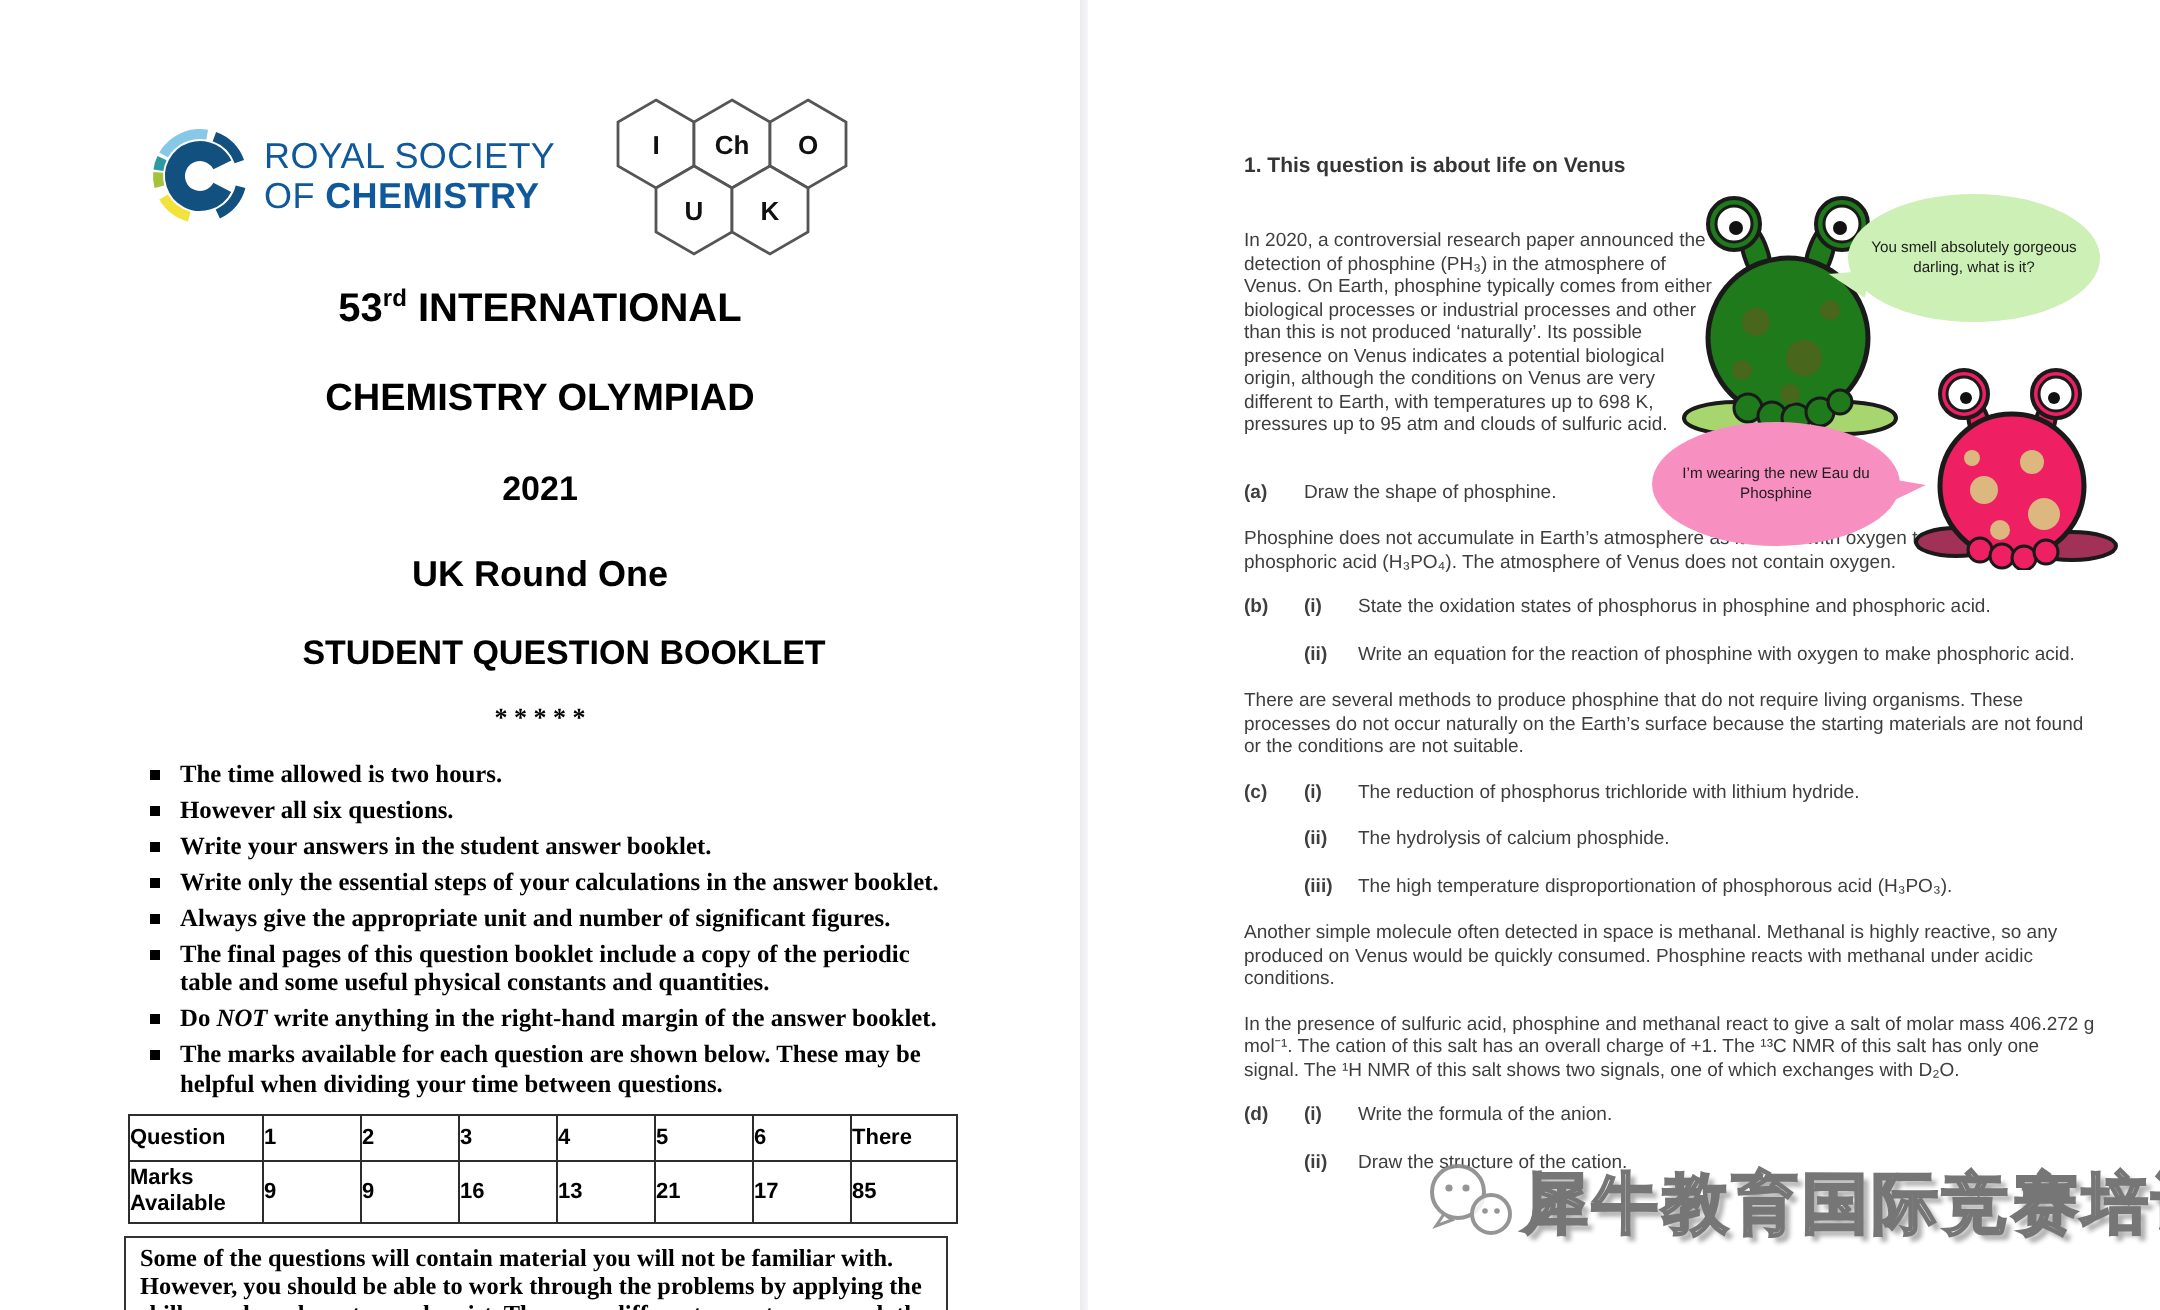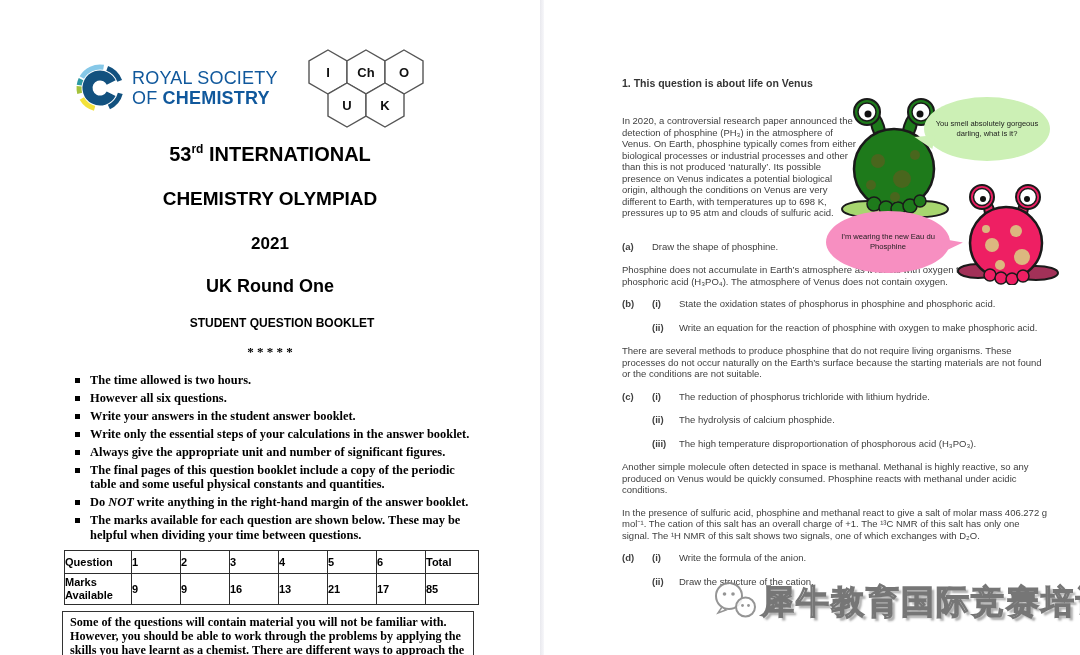--- a/index.html
+++ b/index.html
@@ -20,21 +20,21 @@
   .rsc-text b{font-weight:bold;}
   .hex-cluster{position:absolute;left:303px;top:48px;}
 
   
   .t{ text-align:center;color:#000;font-family:"Liberation Sans",sans-serif;font-weight:bold;}
   .t1{font-size:20px;margin:2px 0 0;}
   .t1 sup{font-size:12px;vertical-align:super;}
   .t2{font-size:19px;margin:22px 0 0;}
   .t3{font-size:17px;margin:24px 0 0;}
   .t4{font-size:18px;margin:22px 0 0;}
-  .t5{font-size:12px;margin:19px 0 0;padding-left:24px;}
+  .t5{font-size:17px;margin:19px 0 0;padding-left:24px;}
   .stars{font-family:"Liberation Serif",serif;font-size:13px;font-weight:bold;margin:14px 0 0;text-align:center;}
 
   
   .instr{margin:13px 66px 0 75px;}
   .instr .item{display:flex;margin-bottom:3.5px;font-family:"Liberation Serif",serif;
                font-weight:bold;font-size:12.4px;line-height:14.5px;color:#000;}
   .instr .sq{flex:0 0 5px;width:5px;height:5px;background:#000;margin:5px 10px 0 0;}
   .instr .em{font-style:italic;}
 
   
@@ -170,21 +170,21 @@
     <table class="marks">
       <tbody>
           <tr>
         <td class="c-q">Question</td>
         <td class="c-n">1</td>
         <td class="c-n">2</td>
         <td class="c-n">3</td>
         <td class="c-n">4</td>
         <td class="c-n">5</td>
         <td class="c-n">6</td>
-        <td class="c-t">Total</td>
+        <td class="c-t">There</td>
       </tr>
       <tr>
         <td class="c-q row-label">Marks Available</td>
         <td class="c-n">9</td>
         <td class="c-n">9</td>
         <td class="c-n">16</td>
         <td class="c-n">13</td>
         <td class="c-n">21</td>
         <td class="c-n">17</td>
         <td class="c-t">85</td>

